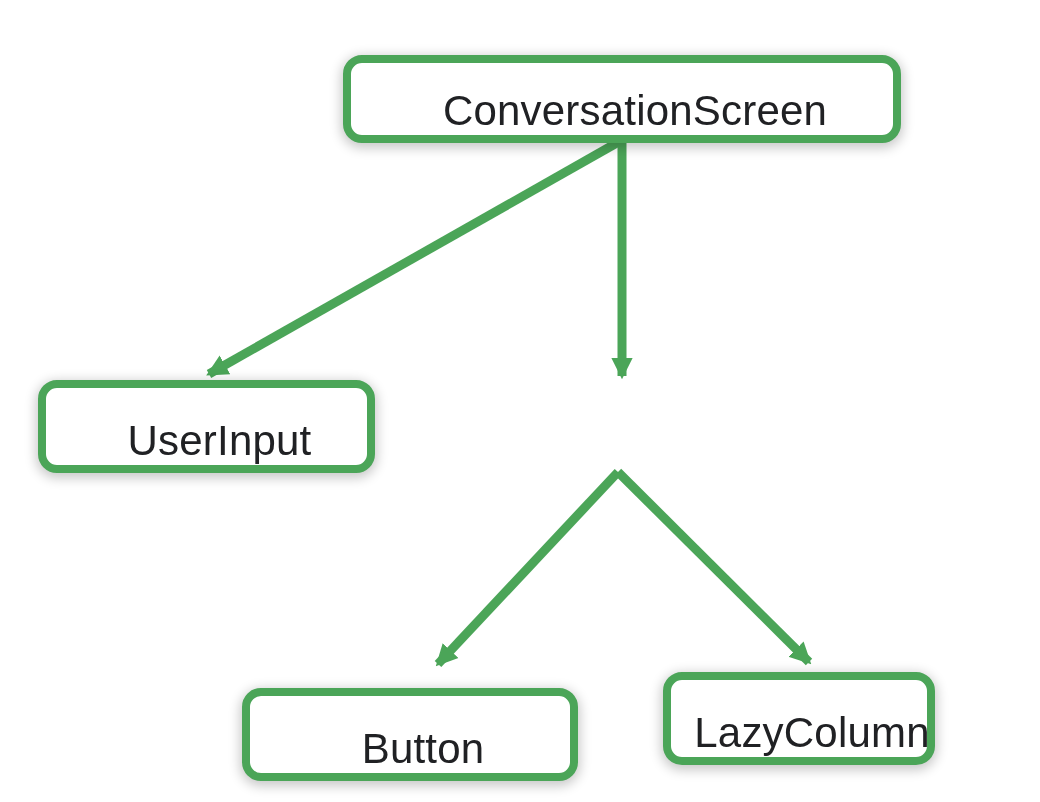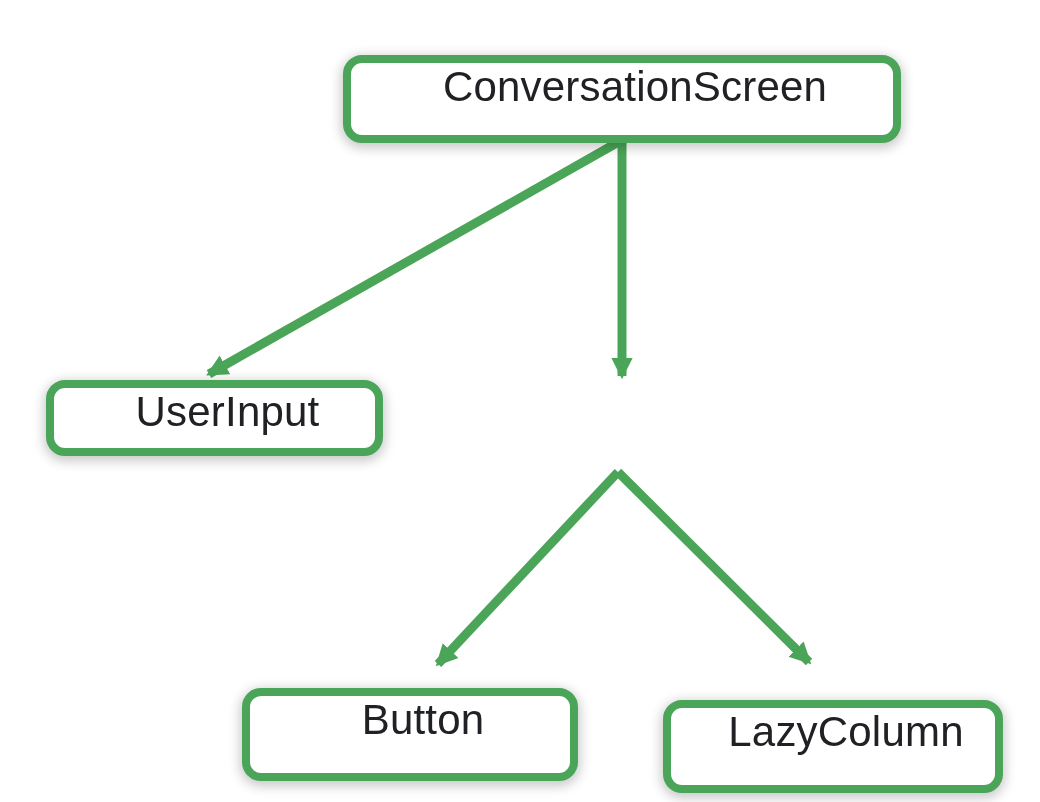--- a/index.html
+++ b/index.html
@@ -28,37 +28,37 @@
     stroke-width: 9;
     fill: none;
   }
   .arrowhead-shape {
     fill: var(--accent-green, #4BA558);
   }
   .node {
     position: absolute;
     box-sizing: border-box;
     display: flex;
-    align-items: flex-start;
+    align-items: flex-end;
     justify-content: center;
     background: #ffffff;
     border: 8px solid var(--accent-green, #4BA558);
     border-radius: 19px;
     box-shadow: 0 3px 12px 2px rgba(0, 0, 0, 0.22);
     color: var(--node-text, #202124);
     font-size: 42px;
     letter-spacing: 0.2px;
     white-space: nowrap;
     padding-left: 26px;
   }
   .n-conversationscreen { left: 343px; top: 55px;  width: 558px; height: 88px; }
-  .n-userinput          { left: 46px;  top: 380px; width: 337px; height: 76px; }
+  .n-userinput          { left: 38px;  top: 380px; width: 337px; height: 93px; }
   .n-messageslist       { left: 443px; top: 380px; width: 342px; height: 95px; }
   .n-button             { left: 242px; top: 672px; width: 336px; height: 93px; margin-top: 16px; }
-  .n-lazycolumn         { left: 663px; top: 700px; width: 340px; height: 93px; }
+  .n-lazycolumn         { left: 663px; top: 672px; width: 272px; height: 93px; }
 </style>
 </head>
 <body>
 
 <div class="stage">
 
   <svg class="edges-layer" viewBox="0 0 1040 802" xmlns="http://www.w3.org/2000/svg" aria-hidden="true">
     <defs>
       <marker id="arrowhead" viewBox="0 0 10 10" refX="8.5" refY="5" markerWidth="2.4" markerHeight="3.4" markerUnits="strokeWidth" orient="auto">
         <path class="arrowhead-shape" d="M 0 0 L 10 5 L 0 10 Z"></path>

